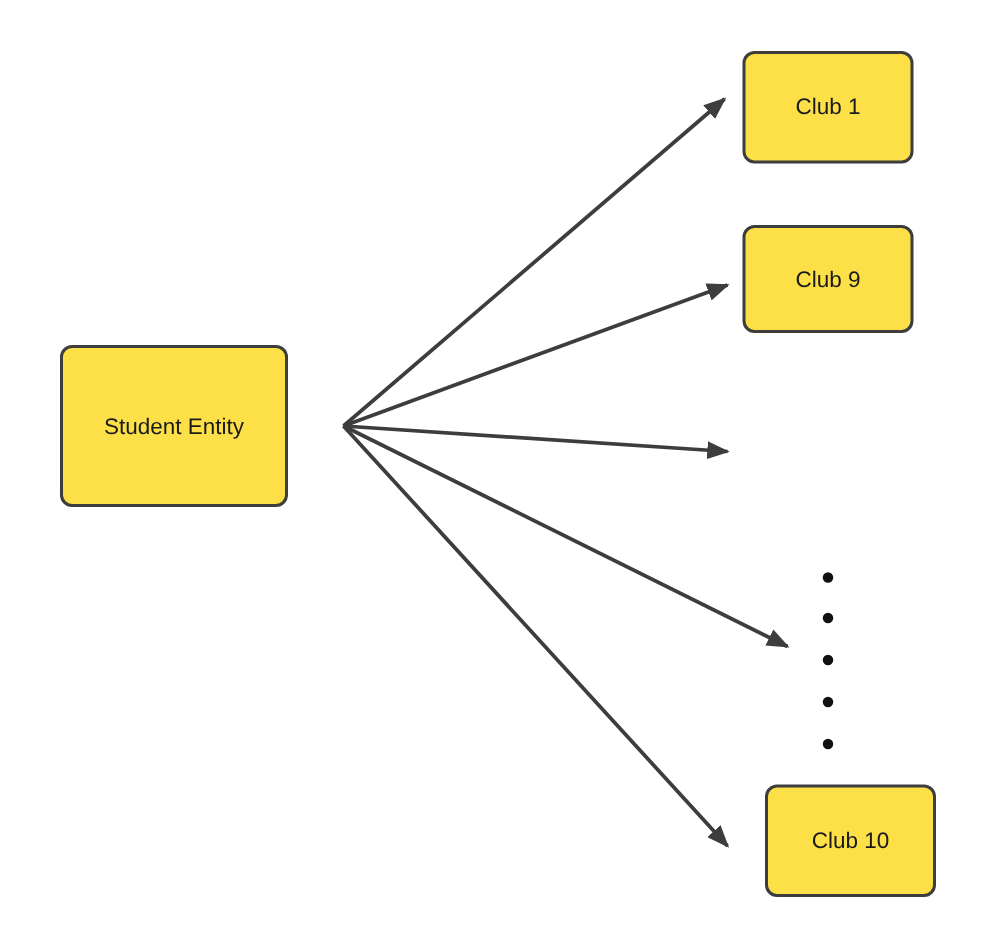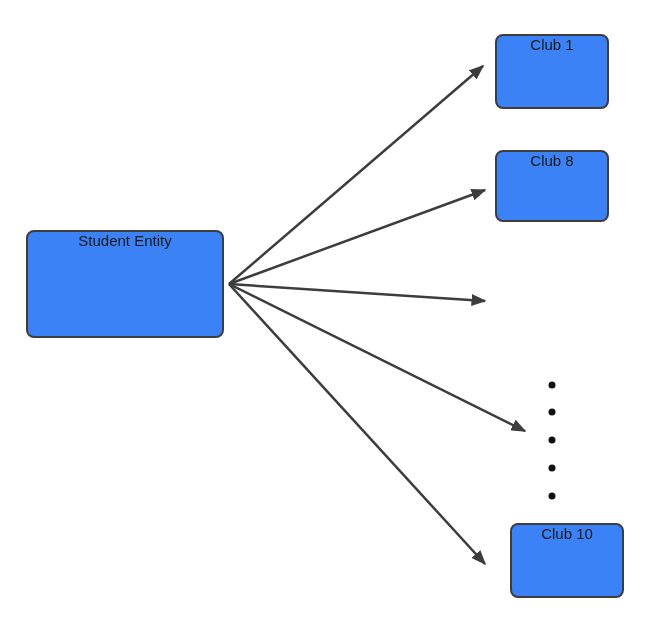--- a/index.html
+++ b/index.html
@@ -30,30 +30,31 @@
   }
   .ellipsis-dot {
     fill: #111111;
     stroke: none;
   }
   .node {
     position: absolute;
     box-sizing: border-box;
     border: 2px solid #3d3d3d;
     border-radius: 8px;
-    background: #3b82f6;
+    background: #fde047;
     display: flex;
+    align-items: center;
     justify-content: center;
   }
   .node-label {
     font-size: 15px;
     color: #1a1a1a;
     white-space: nowrap;
   }
-  .node-student { left: 26px;  top: 230px; width: 198px; height: 108px; }
+  .node-student { left: 40px;  top: 230px; width: 152px; height: 108px; }
   .node-club1   { left: 495px; top: 34px;  width: 114px; height: 75px; }
   .node-club2   { left: 495px; top: 150px; width: 114px; height: 72px; }
   .node-club3   { left: 494px; top: 265px; width: 115px; height: 72px; }
   .node-club10  { left: 510px; top: 523px; width: 114px; height: 75px; }
 </style>
 </head>
 <body>
 
 <div class="canvas">
 
@@ -79,21 +80,21 @@
 
   <div class="node node-student">
     <span class="node-label">Student Entity</span>
   </div>
 
   <div class="node node-club1">
     <span class="node-label">Club 1</span>
   </div>
 
   <div class="node node-club2">
-    <span class="node-label">Club 8</span>
+    <span class="node-label">Club 9</span>
   </div>
 
 
   <div class="node node-club10">
     <span class="node-label">Club 10</span>
   </div>
 
 </div>
 
 </body></html>

